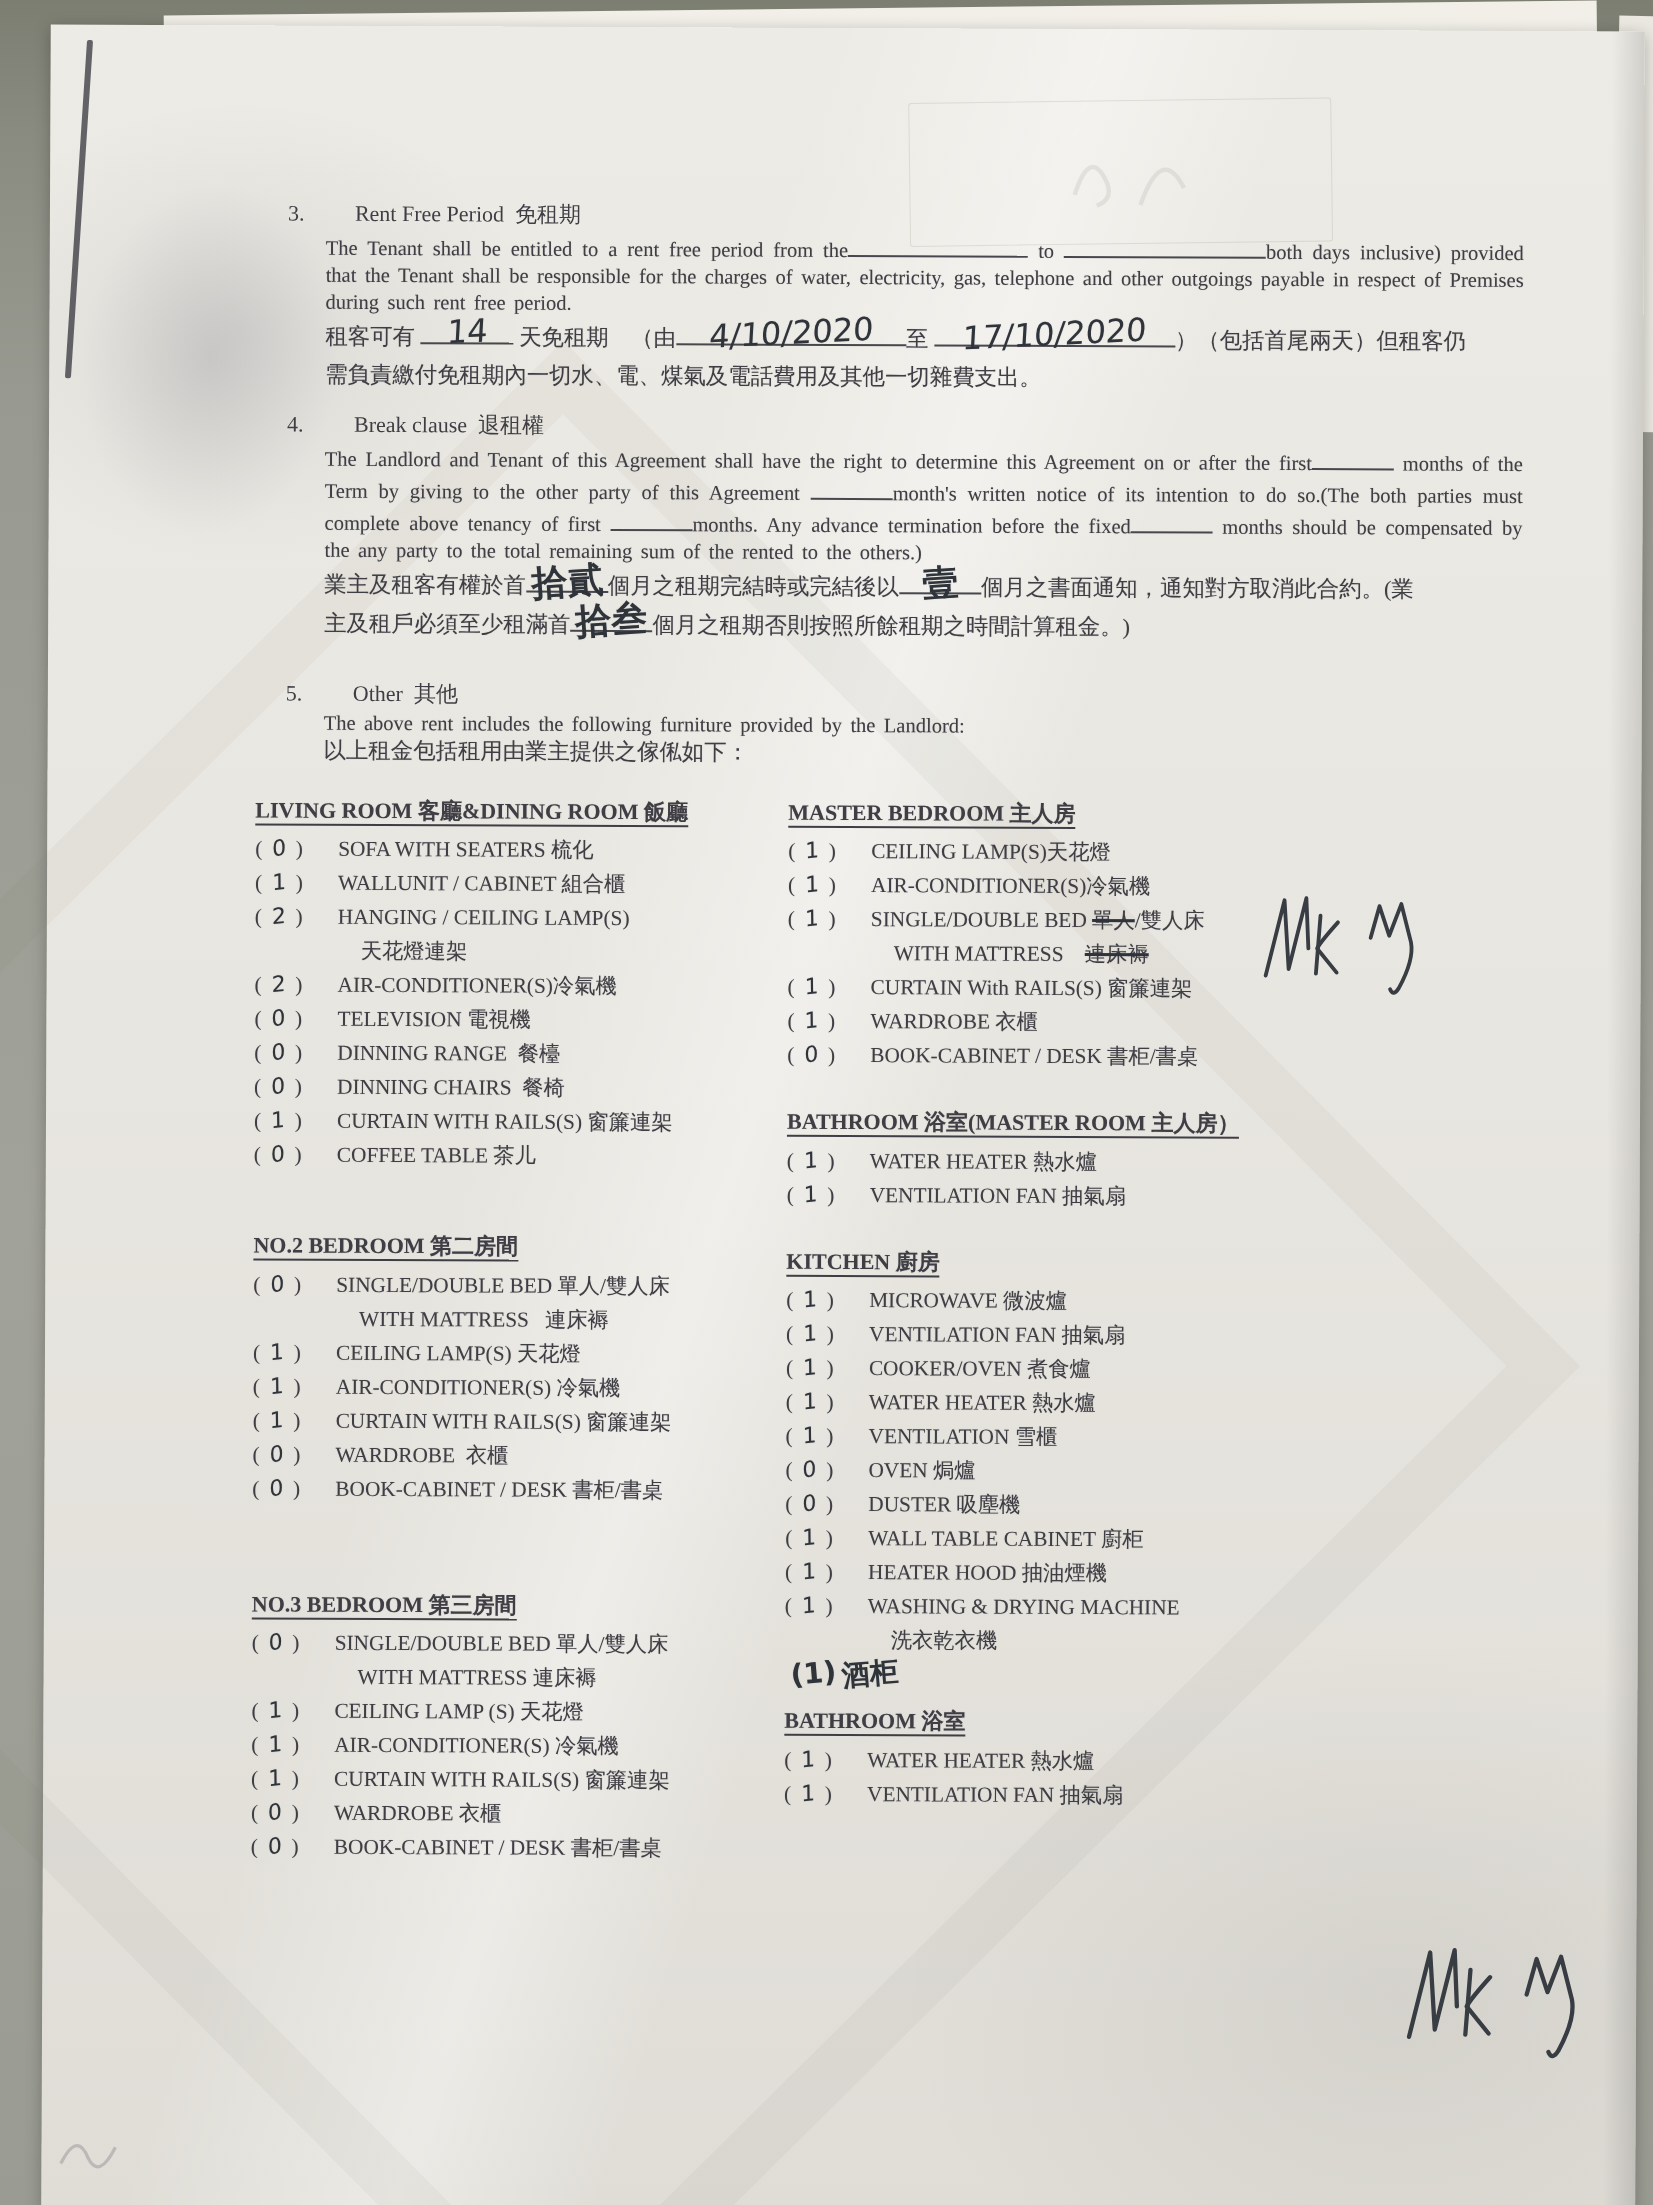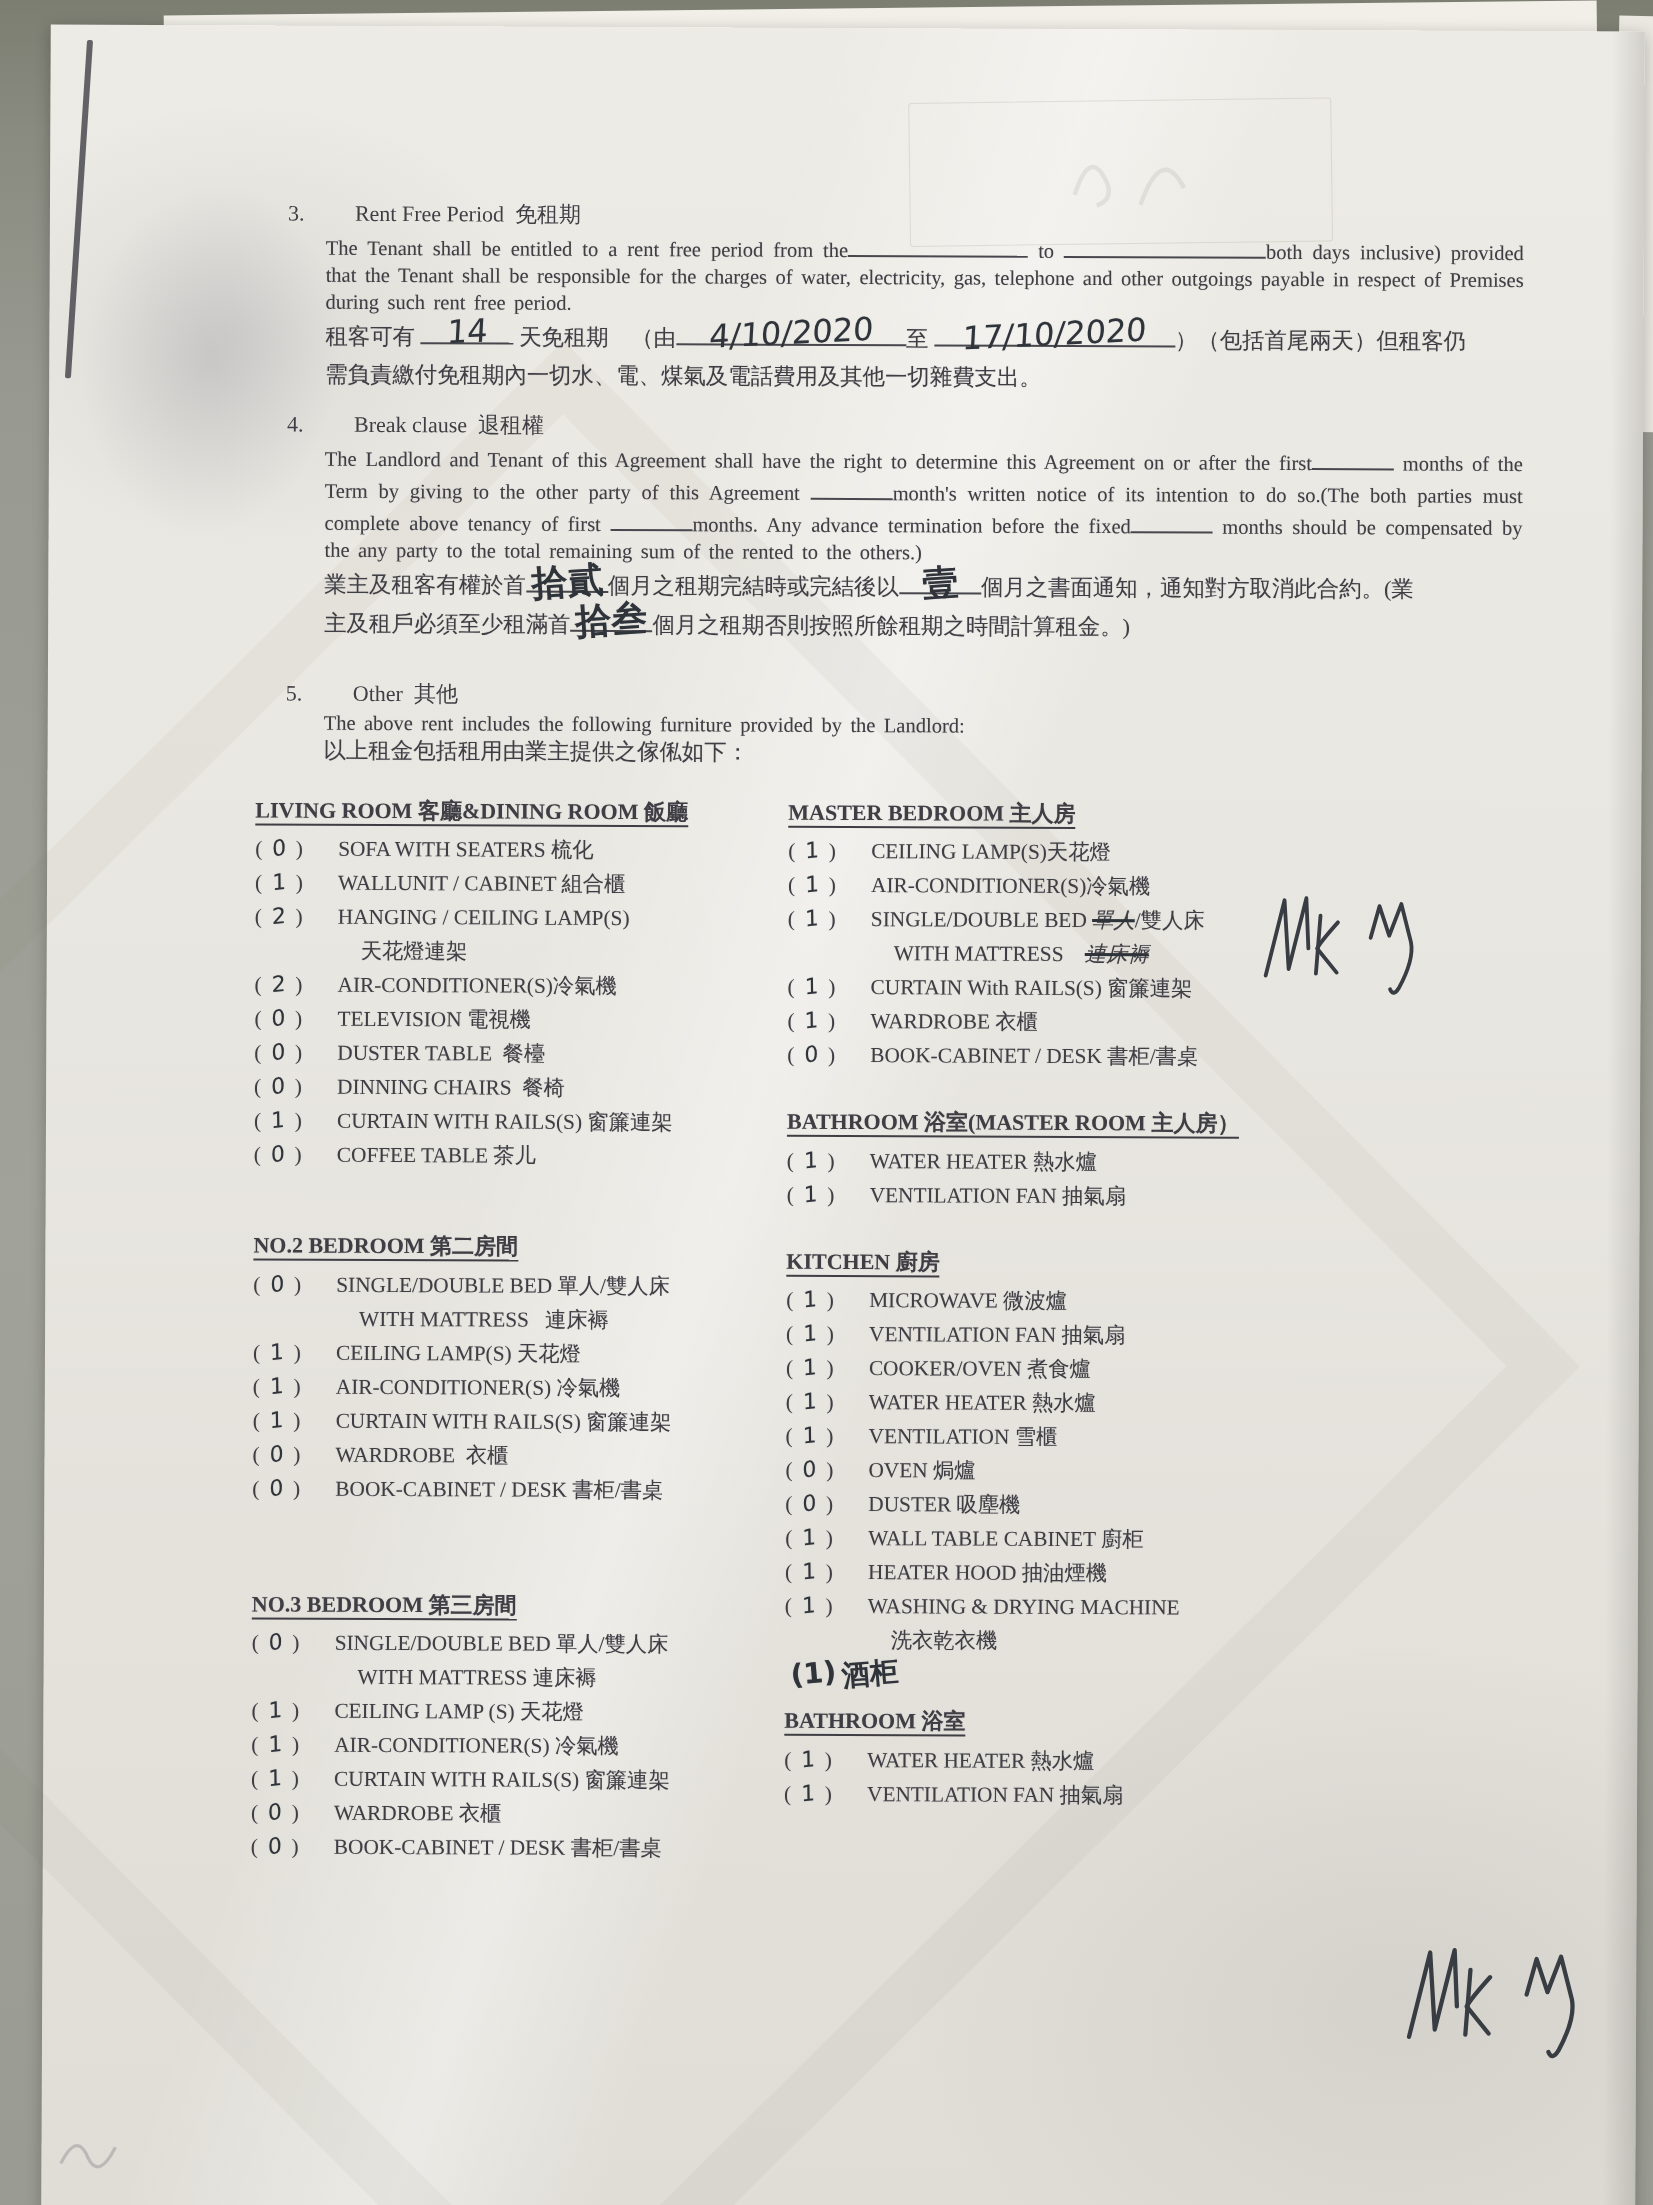--- a/index.html
+++ b/index.html
@@ -51,21 +51,21 @@
   .col{position:absolute;font-size:21.3px;line-height:34px;text-shadow:0 0 1.1px rgba(70,70,78,.28);}
   .lhead{font-weight:700;font-size:22px;margin-bottom:4.4px;}
   .ul{border-bottom:2.2px solid #3f3e44;padding-bottom:1.1px;}
   .lblock{margin-bottom:0;}
   .gap105{margin-top:57px}.gap150{margin-top:82px}.gap60{margin-top:33px}
   .item{position:relative;padding-left:83px;min-height:34px;}
   .cnt{position:absolute;left:0;top:0;}
   .cnt::before{content:"(";margin-right:9.8px;}
   .cnt::after{content:")";margin-left:9.8px;}
   .l2{padding-left:23px;}
-  .st{text-decoration:line-through;text-decoration-thickness:2.7px;text-decoration-color:#2f333a;font-style:italic;}
+  .st{text-decoration:line-through;text-decoration-thickness:2.7px;text-decoration-color:#2f333a;}
   .sig{position:absolute;}
   .sig svg{overflow:visible}
   #pencil-bl{position:absolute;left:3.3px;top:2073px;opacity:.3}
 </style>
 </head>
 <body>
 
 <div id="canvas">
   <div id="back-top" class="back-sheet"></div>
   <div id="back-right" class="back-sheet"></div>
@@ -135,21 +135,21 @@
 
       <div class="lblock">
         <div class="lhead"><span class="ul">LIVING ROOM 客廳&amp;DINING ROOM 飯廳</span></div>
         <div class="item"><span class="cnt"><span class="hw hwcnt">0</span></span><span>SOFA WITH SEATERS</span> <span>梳化</span></div>
         <div class="item"><span class="cnt"><span class="hw hwcnt">1</span></span><span>WALLUNIT / CABINET</span> <span>組合櫃</span></div>
         <div class="item"><span class="cnt"><span class="hw hwcnt">2</span></span><span>HANGING / CEILING LAMP(S)</span>
           <div class="l2"><span>天花燈連架</span></div>
         </div>
         <div class="item"><span class="cnt"><span class="hw hwcnt">2</span></span><span>AIR-CONDITIONER(S)</span><span>冷氣機</span></div>
         <div class="item"><span class="cnt"><span class="hw hwcnt">0</span></span><span>TELEVISION</span> <span>電視機</span></div>
-        <div class="item"><span class="cnt"><span class="hw hwcnt">0</span></span><span>DUSTER TABLE</span>&nbsp;&nbsp;<span>餐檯</span></div>
+        <div class="item"><span class="cnt"><span class="hw hwcnt">0</span></span><span>DINNING RANGE</span>&nbsp;&nbsp;<span>餐檯</span></div>
         <div class="item"><span class="cnt"><span class="hw hwcnt">0</span></span><span>DINNING CHAIRS</span>&nbsp;&nbsp;<span>餐椅</span></div>
         <div class="item"><span class="cnt"><span class="hw hwcnt">1</span></span><span>CURTAIN WITH RAILS(S)</span> <span>窗簾連架</span></div>
         <div class="item"><span class="cnt"><span class="hw hwcnt">0</span></span><span>COFFEE TABLE</span> <span>茶儿</span></div>
       </div>
 
       <div class="lblock gap105">
         <div class="lhead"><span class="ul">NO.2 BEDROOM 第二房間</span></div>
         <div class="item"><span class="cnt"><span class="hw hwcnt">0</span></span><span>SINGLE/DOUBLE BED</span> <span>單人/雙人床</span>
           <div class="l2"><span>WITH MATTRESS</span>&nbsp;&nbsp;&nbsp;<span>連床褥</span></div>
         </div>

